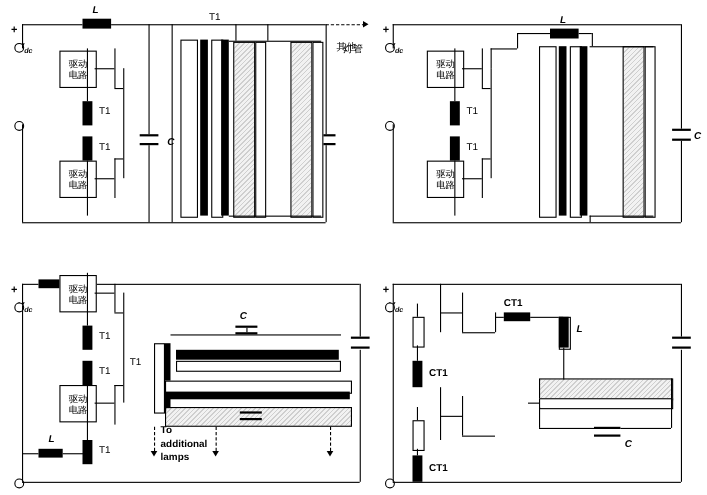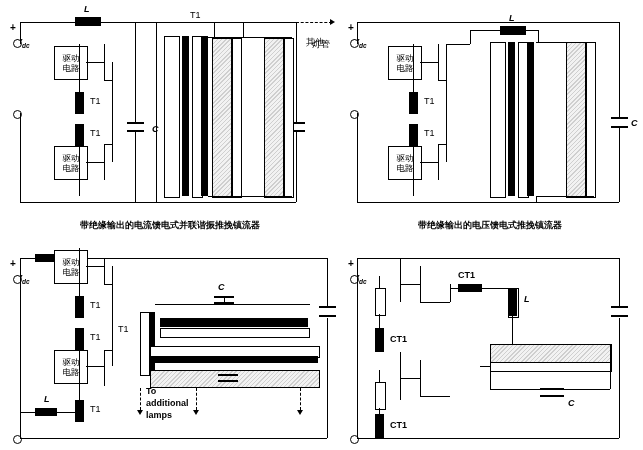--- a/index.html
+++ b/index.html
@@ -107,21 +107,20 @@
     <div class="open" style="left:192px;top:36px;width:9px;height:160px;"></div>
     <div class="blk" style="left:201px;top:36px;width:7px;height:160px;"></div>
 
     <div class="tubev" style="left:212px;top:38px;width:18px;height:158px;"></div>
     <div class="open" style="left:232px;top:38px;width:8px;height:158px;"></div>
     <div class="tubev" style="left:264px;top:38px;width:18px;height:158px;"></div>
     <div class="open" style="left:284px;top:38px;width:8px;height:158px;"></div>
     <div class="wire hw" style="left:208px;top:37px;width:84px;"></div>
     <div class="wire hw" style="left:208px;top:196px;width:84px;"></div>
 
-    <div class="cap" style="left:40px;top:219px;width:260px;">带绝缘输出的电流馈电式并联谐振推挽镇流器</div>
   </div>
 
   <div class="panel" style="left:340px;top:0;width:303px;height:225px;">
 
     <div class="sign" style="left:8px;top:22px;">+</div>
     <div class="lbl ital" style="left:13px;top:37px;font-weight:bold;">
       <span>V</span><span class="sub">dc</span>
     </div>
     <div class="term" style="left:10px;top:39px;"></div>
     <div class="term" style="left:10px;top:110px;"></div>
@@ -174,21 +173,20 @@
     <div class="tubev" style="left:226px;top:42px;width:18px;height:154px;"></div>
     <div class="open" style="left:246px;top:42px;width:8px;height:154px;"></div>
     <div class="wire hw" style="left:196px;top:42px;width:58px;"></div>
     <div class="wire hw" style="left:196px;top:196px;width:58px;"></div>
     <div class="wire vw" style="left:196px;top:196px;height:6px;"></div>
 
     <div class="wire hw" style="left:271px;top:117px;width:17px;height:2px;"></div>
     <div class="wire hw" style="left:271px;top:126px;width:17px;height:2px;"></div>
     <div class="lbl" style="left:291px;top:118px;font-style:italic;font-weight:bold;">C</div>
 
-    <div class="cap" style="left:25px;top:219px;width:250px;">带绝缘输出的电压馈电式推挽镇流器</div>
   </div>
 
   <div class="panel" style="left:0;top:240px;width:330px;height:210px;">
 
     <div class="sign" style="left:10px;top:18px;">+</div>
     <div class="lbl ital" style="left:16px;top:33px;font-weight:bold;">
       <span>V</span><span class="sub">dc</span>
     </div>
     <div class="term" style="left:13px;top:35px;"></div>
     <div class="term" style="left:13px;top:195px;"></div>

